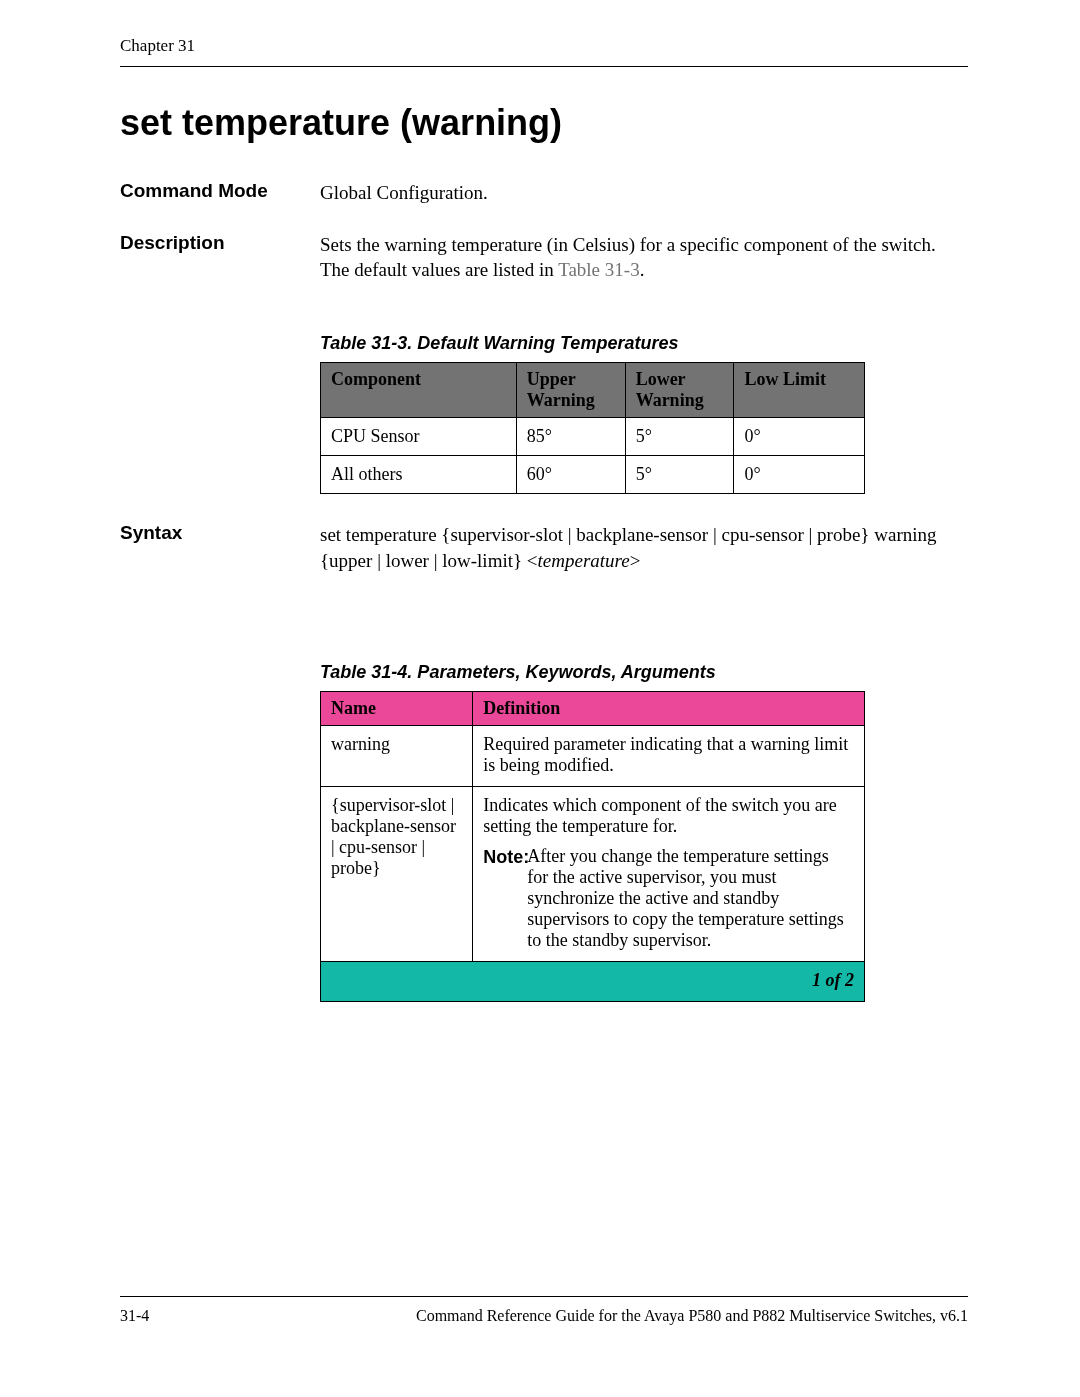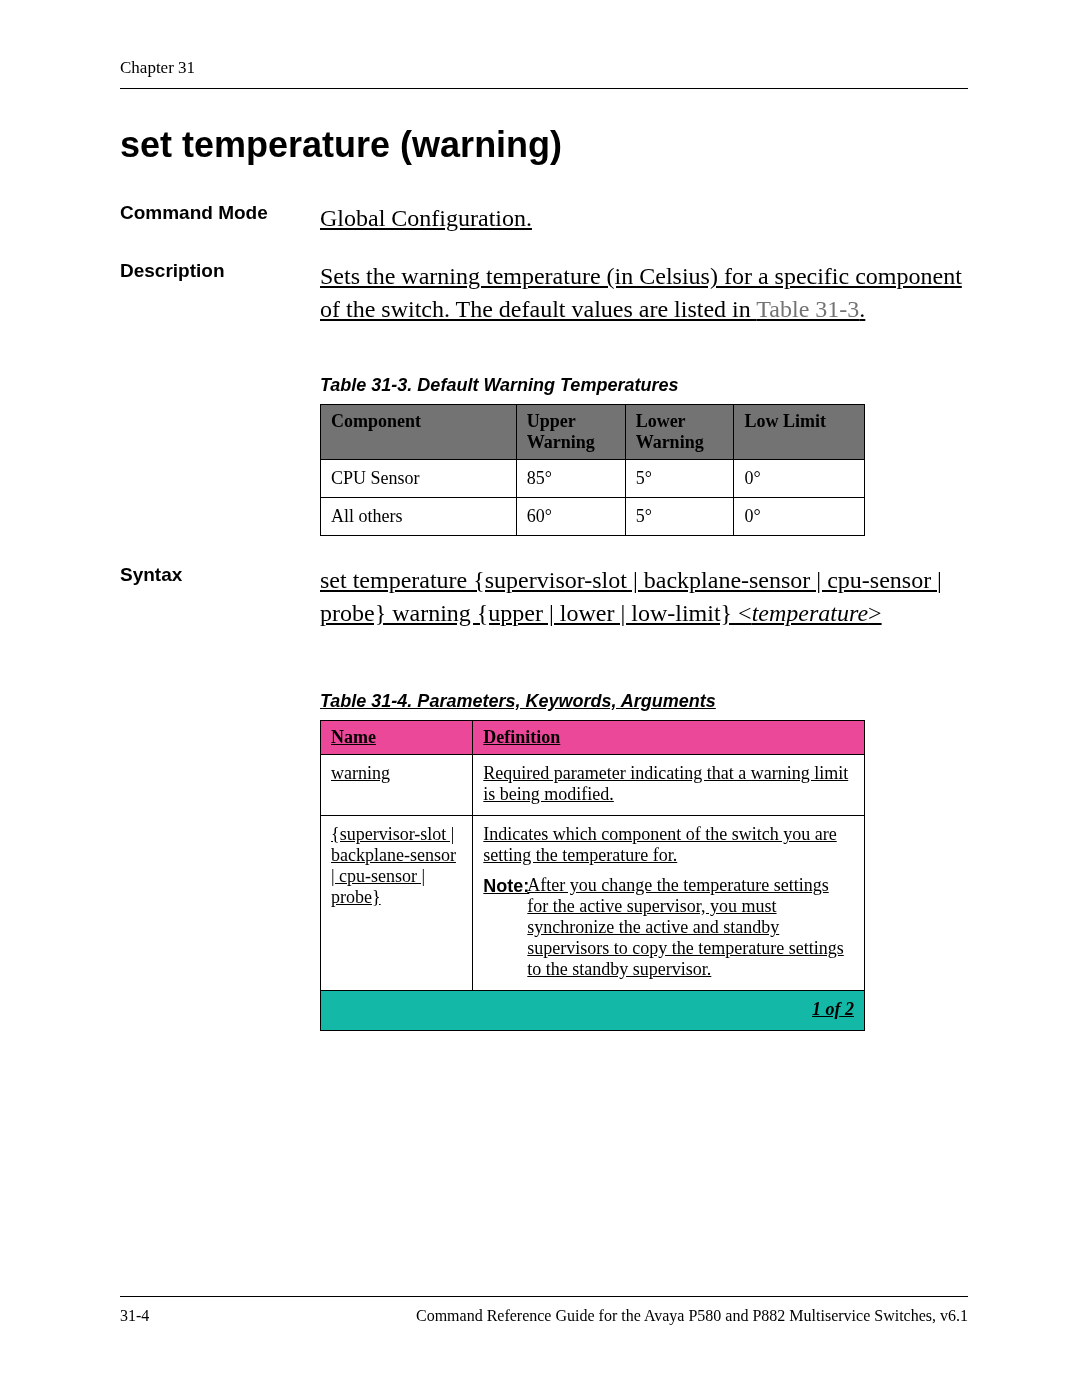--- a/index.html
+++ b/index.html
@@ -7,21 +7,21 @@
     padding: 0;
     background: #fff;
     font-family: "Times New Roman", Times, serif;
     color: #000;
   }
   .page {
     width: 1080px;
     height: 1397px;
     position: relative;
     box-sizing: border-box;
-    padding: 58px 112px 0 120px;
+    padding: 36px 112px 0 120px;
     border-radius: 31px;
   }
   .chapter {
     font-size: 17px;
     margin-bottom: 10px;
   }
   .top-rule {
     border: none;
     border-top: 1.5px solid #000;
     margin: 0 0 35px 0;
@@ -37,23 +37,22 @@
     margin-bottom: 26px;
   }
   .field-label {
     flex: 0 0 200px;
     font-family: Arial, Helvetica, sans-serif;
     font-weight: bold;
     font-size: 19px;
   }
   .field-body {
     flex: 1;
-    font-size: 24px;
+    font-size: 19px;
     line-height: 1.35;
-    text-decoration: underline;
   }
   .field-body .linkref {
     color: #737373;
     text-decoration: none;
   }
   .table-block {
     margin-left: 200px;
     margin-top: 50px;
     margin-bottom: 28px;
   }
@@ -188,21 +187,21 @@
     </table>
   </div>
 
   <div class="field-row">
     <div class="field-label">Syntax</div>
     <div class="field-body syntax-body">
       <span>set temperature {supervisor-slot | backplane-sensor | cpu-sensor | probe} warning {upper | lower | low-limit} &lt;</span><span class="ital">temperature</span><span>&gt;</span>
     </div>
   </div>
 
-  <div class="table-block" style="margin-top:62px;text-decoration:underline;">
+  <div class="table-block" style="margin-top:89px;">
     <div class="table-caption">Table 31-4.  Parameters, Keywords, Arguments</div>
     <table class="data2">
       <thead>
         <tr>
           <th style="width:28%">Name</th>
           <th style="width:72%">Definition</th>
         </tr>
       </thead>
       <tbody>
         <tr>

